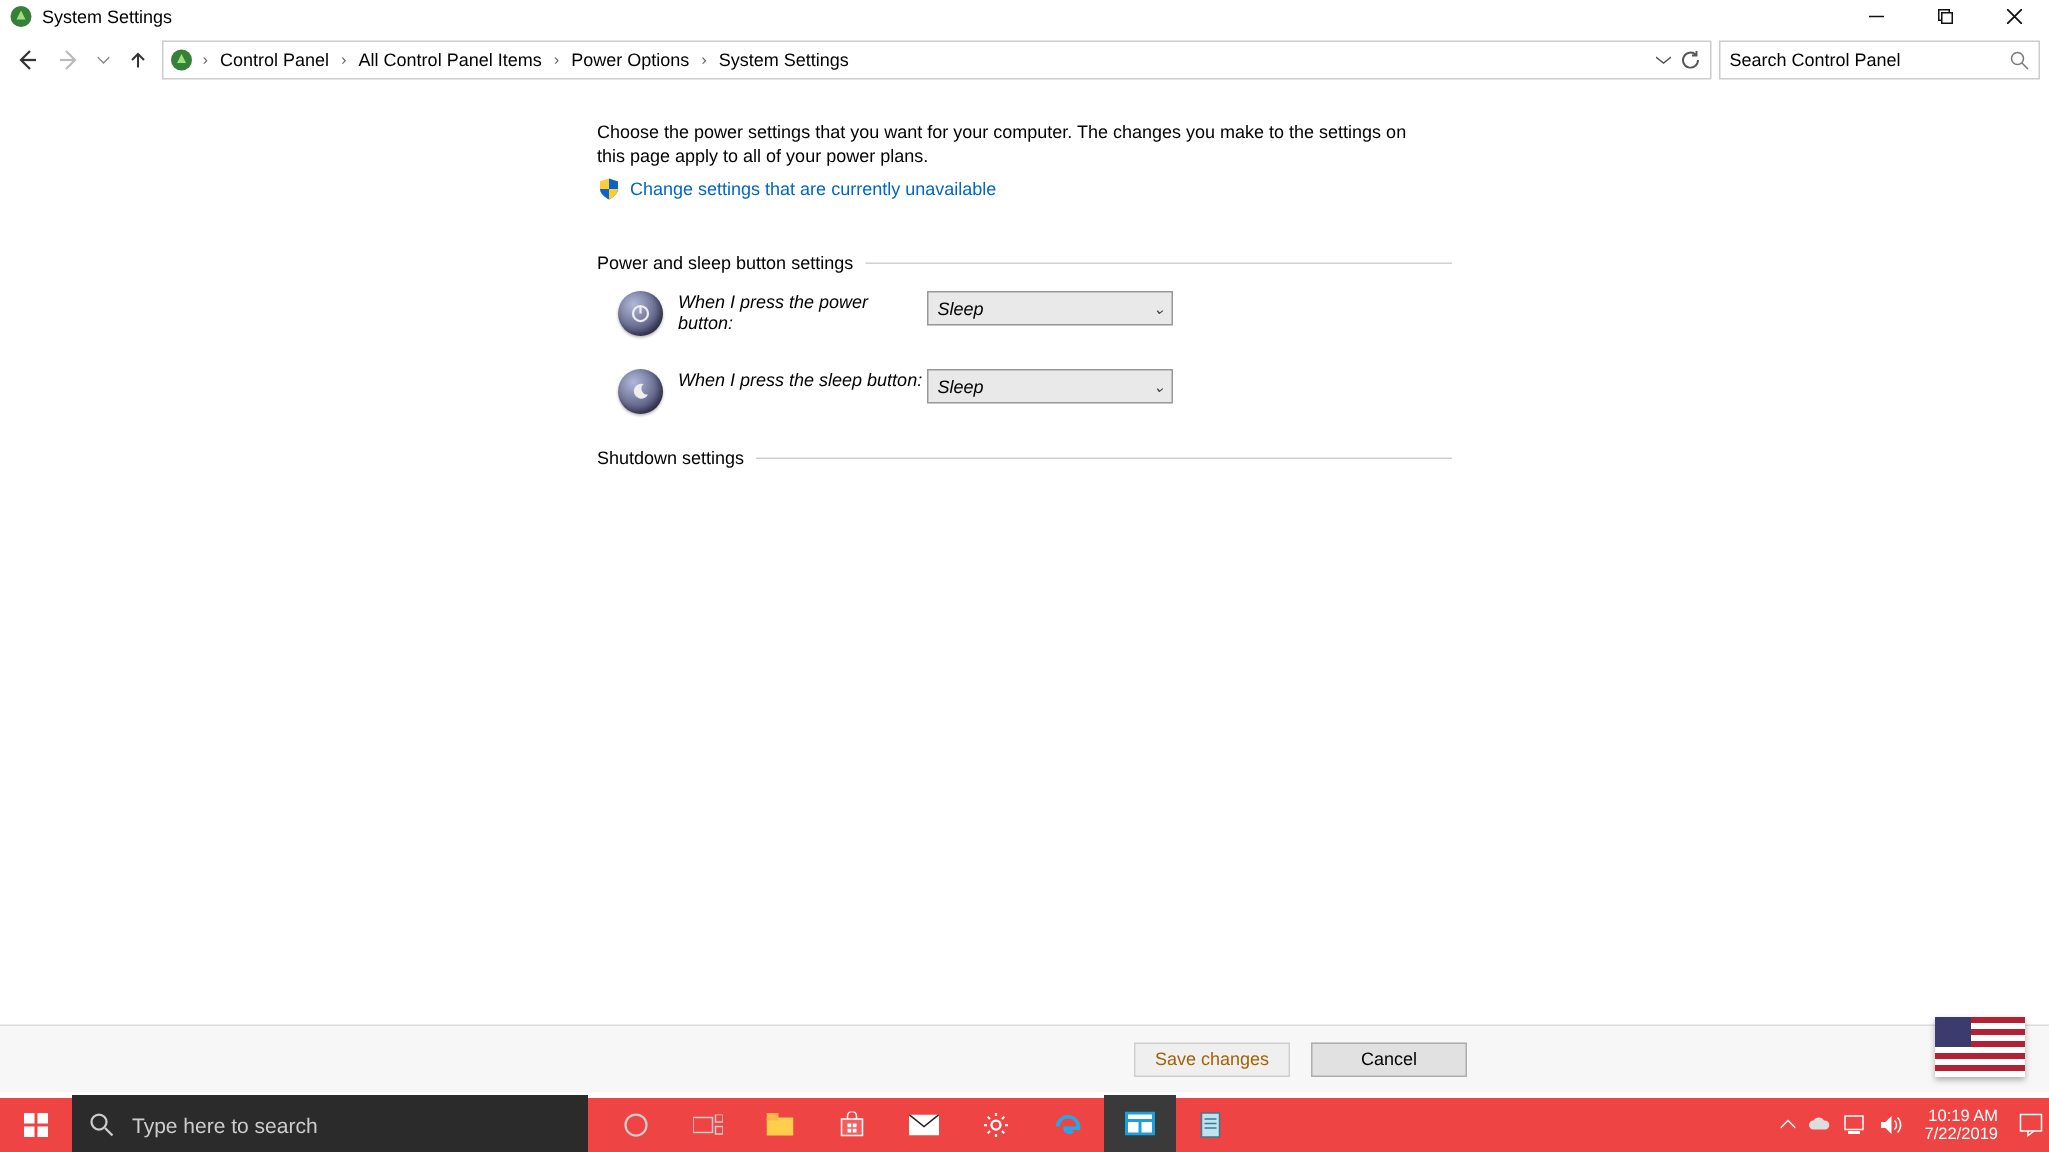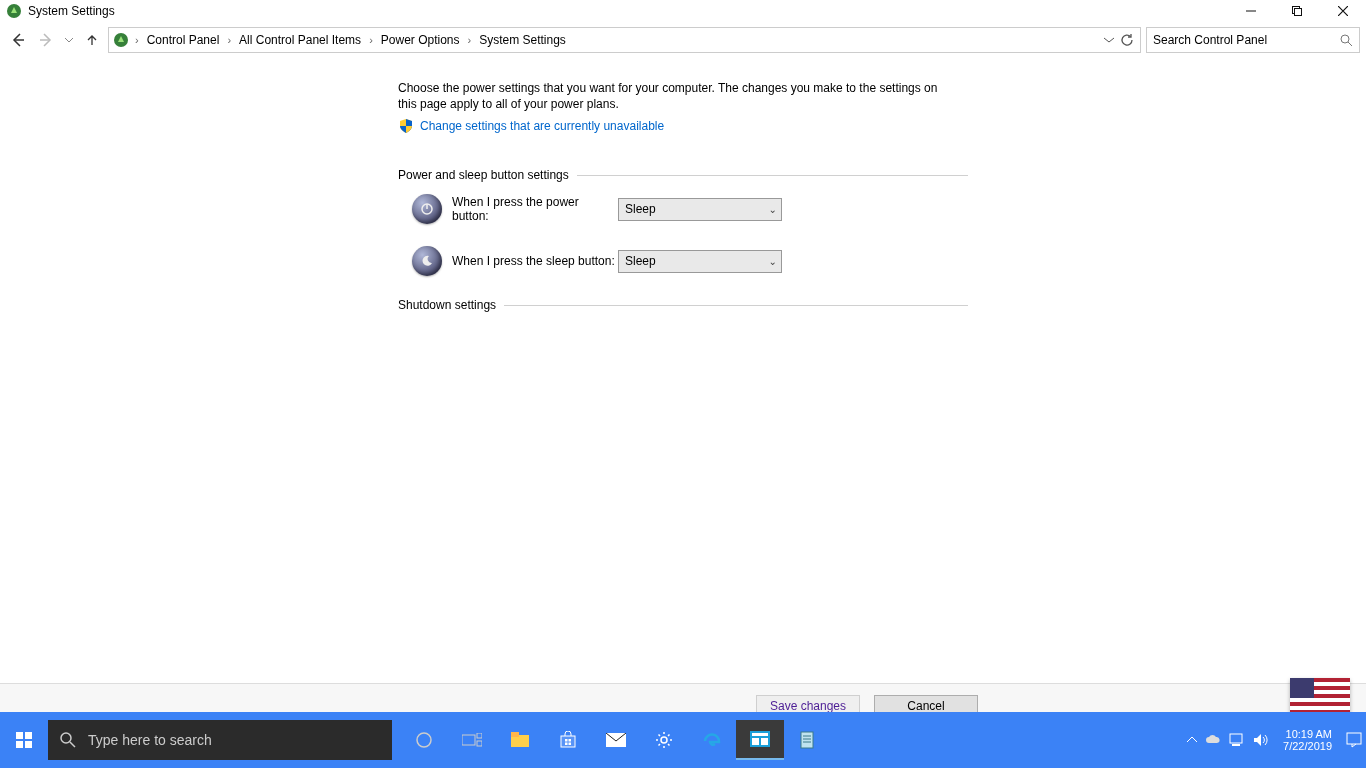--- a/index.html
+++ b/index.html
@@ -100,21 +100,21 @@
     display:flex;align-items:center;gap:6px;margin:6px 0 34px 0;
   }
   .shieldrow a{color:#0066CC;text-decoration:none;cursor:default;}
   .group-hr{
     display:flex;align-items:center;margin:6px 0 12px 0;
     color:#000;font-size:12px;text-align:center;
   }
   .group-hr span{white-space:nowrap;margin-right:8px;}
   .group-hr .line{flex:1;height:1px;background:#d0d0d0;}
   .setting-row{
-    display:flex;align-items:center;margin-left:14px;margin-bottom:22px;
+    display:flex;align-items:flex-start;margin-left:14px;margin-bottom:22px;font-style:italic;
   }
   .round-icon{
     width:30px;height:30px;border-radius:50%;
     background:radial-gradient(circle at 35% 30%, #b0b8d8, #2a2a50);
     display:flex;align-items:center;justify-content:center;
     margin-right:10px;
     box-shadow:inset -2px -2px 4px rgba(0,0,0,.4), 0 1px 2px rgba(0,0,0,.3);
   }
   .setting-label{
     width:166px;
@@ -140,24 +140,24 @@
     position:absolute;left:0;right:0;bottom:40px;height:44px;
     border-top:1px solid #ddd;background:#f7f7f7;
     display:flex;align-items:center;justify-content:flex-end;
     padding-right:388px;gap:14px;
   }
   .btn{
     min-width:82px;height:21px;border:1px solid #adadad;background:#e1e1e1;
     display:flex;align-items:center;justify-content:center;font-size:12px;
     padding:0 10px;
   }
-  .btn.disabled{color:#4c1d95;border-color:#cfcfcf;background:#efefef;}
+  .btn.disabled{color:#a16207;border-color:#cfcfcf;background:#efefef;}
   
   .taskbar{
-    position:absolute;left:0;right:0;bottom:0;height:56px;background:#3b82f6;
+    position:absolute;left:0;right:0;bottom:0;height:36px;background:#ef4444;
     display:flex;align-items:center;color:#fff;
   }
   .start{
     width:48px;height:40px;display:flex;align-items:center;justify-content:center;
   }
   .searchbar{
     width:320px;height:40px;background:#2b2b2b;display:flex;align-items:center;
     padding:0 12px;color:#ccc;gap:12px;font-size:14px;
   }
   .tb-icons{display:flex;align-items:center;height:40px;margin-left:8px;}

